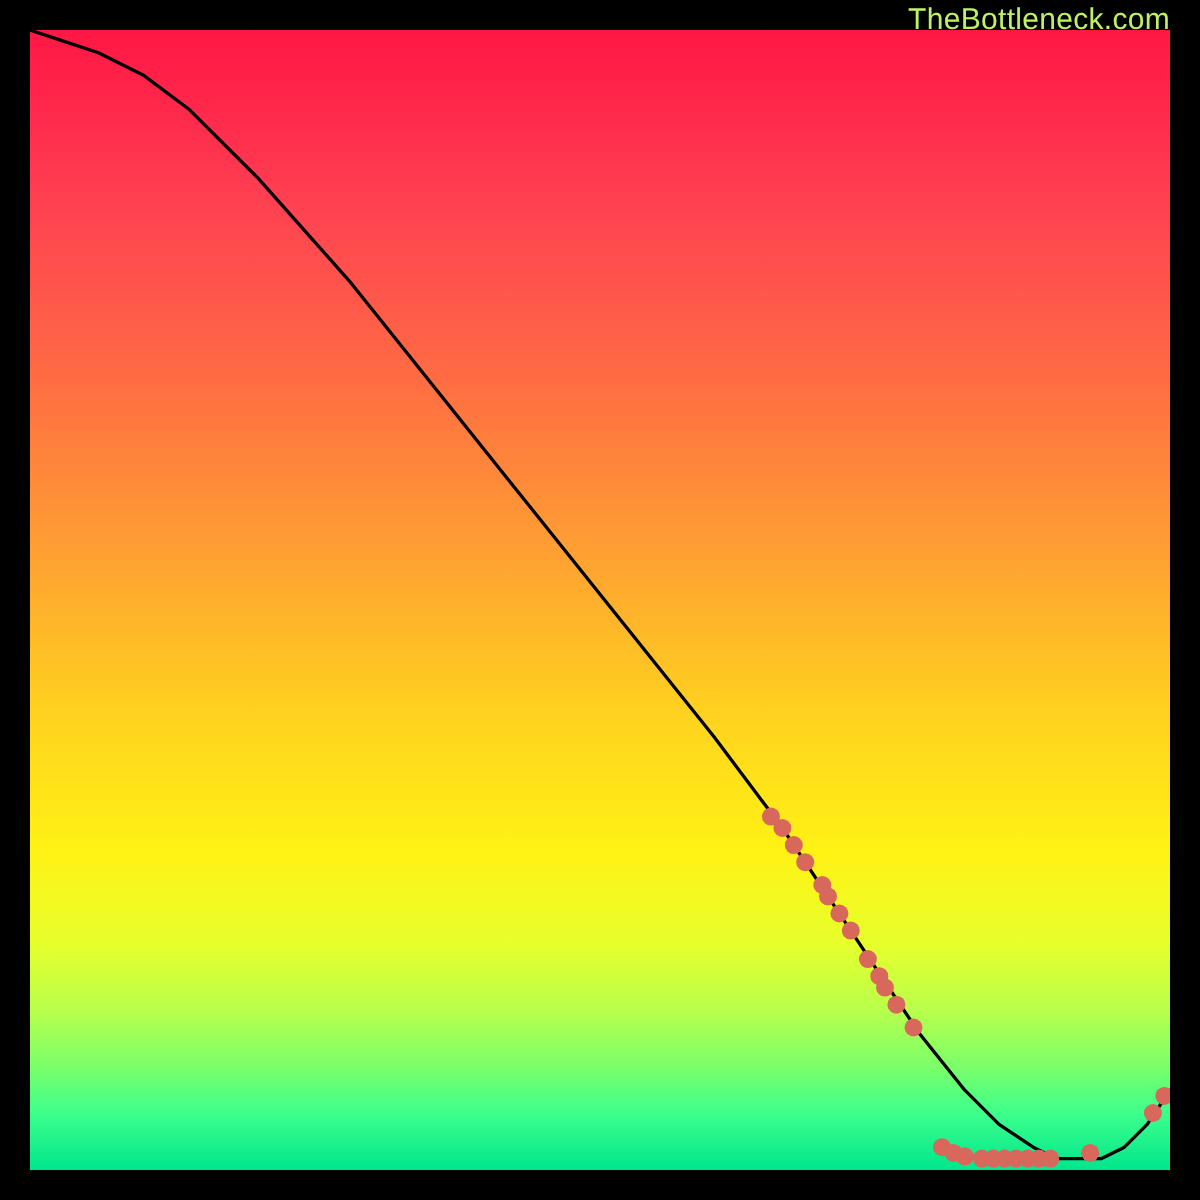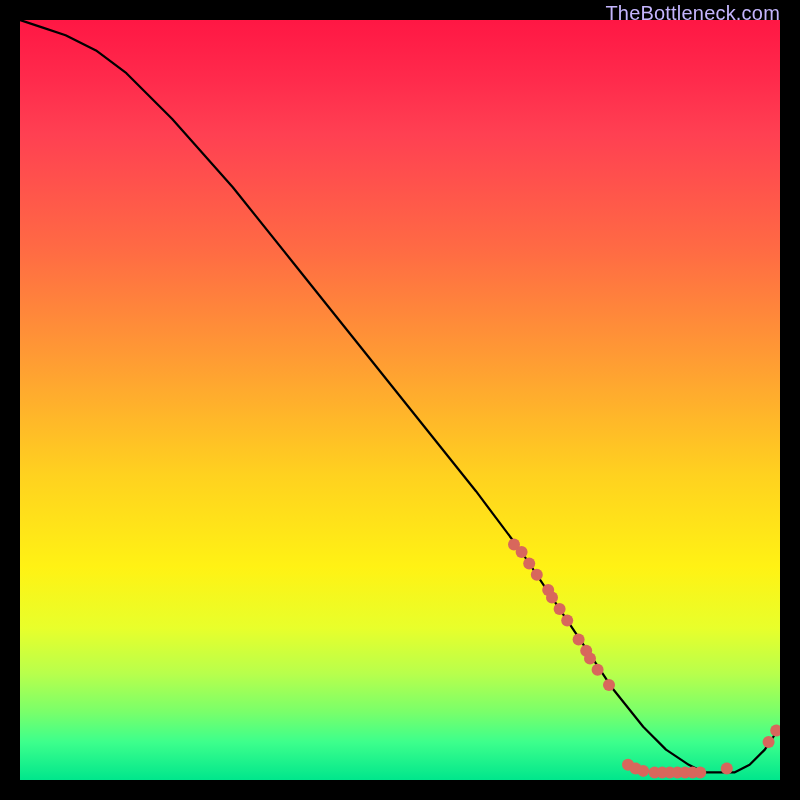--- a/index.html
+++ b/index.html
@@ -36,21 +36,21 @@
       #b8ff4c 86%,
       #7aff6a 91%,
       #3dff8c 95%,
       #00e68c 100%
     );
   }
   .watermark {
     position: absolute;
     top: -18px;
     right: 0;
-    color: #c4b5fd;
+    color: #bef264;
     font-family: Arial, Helvetica, sans-serif;
     font-size: 20px;
     letter-spacing: 0.2px;
     user-select: none;
   }
   svg.overlay {
     position: absolute;
     left: 0;
     top: 0;
     width: 760px;

